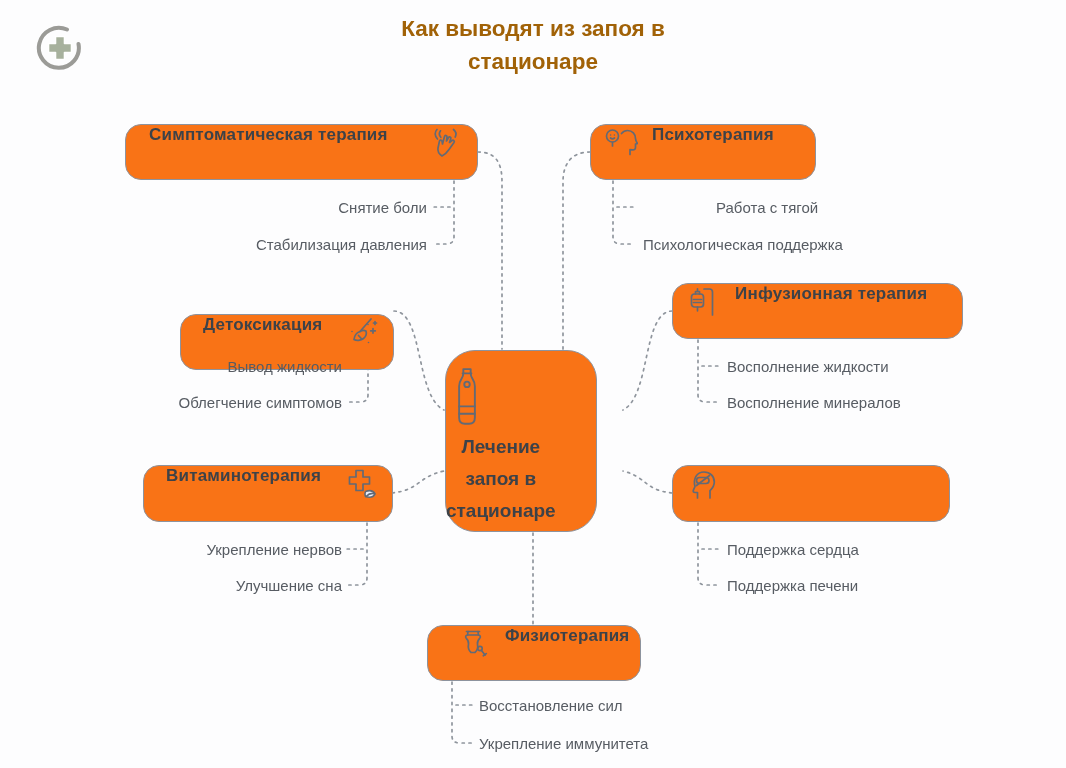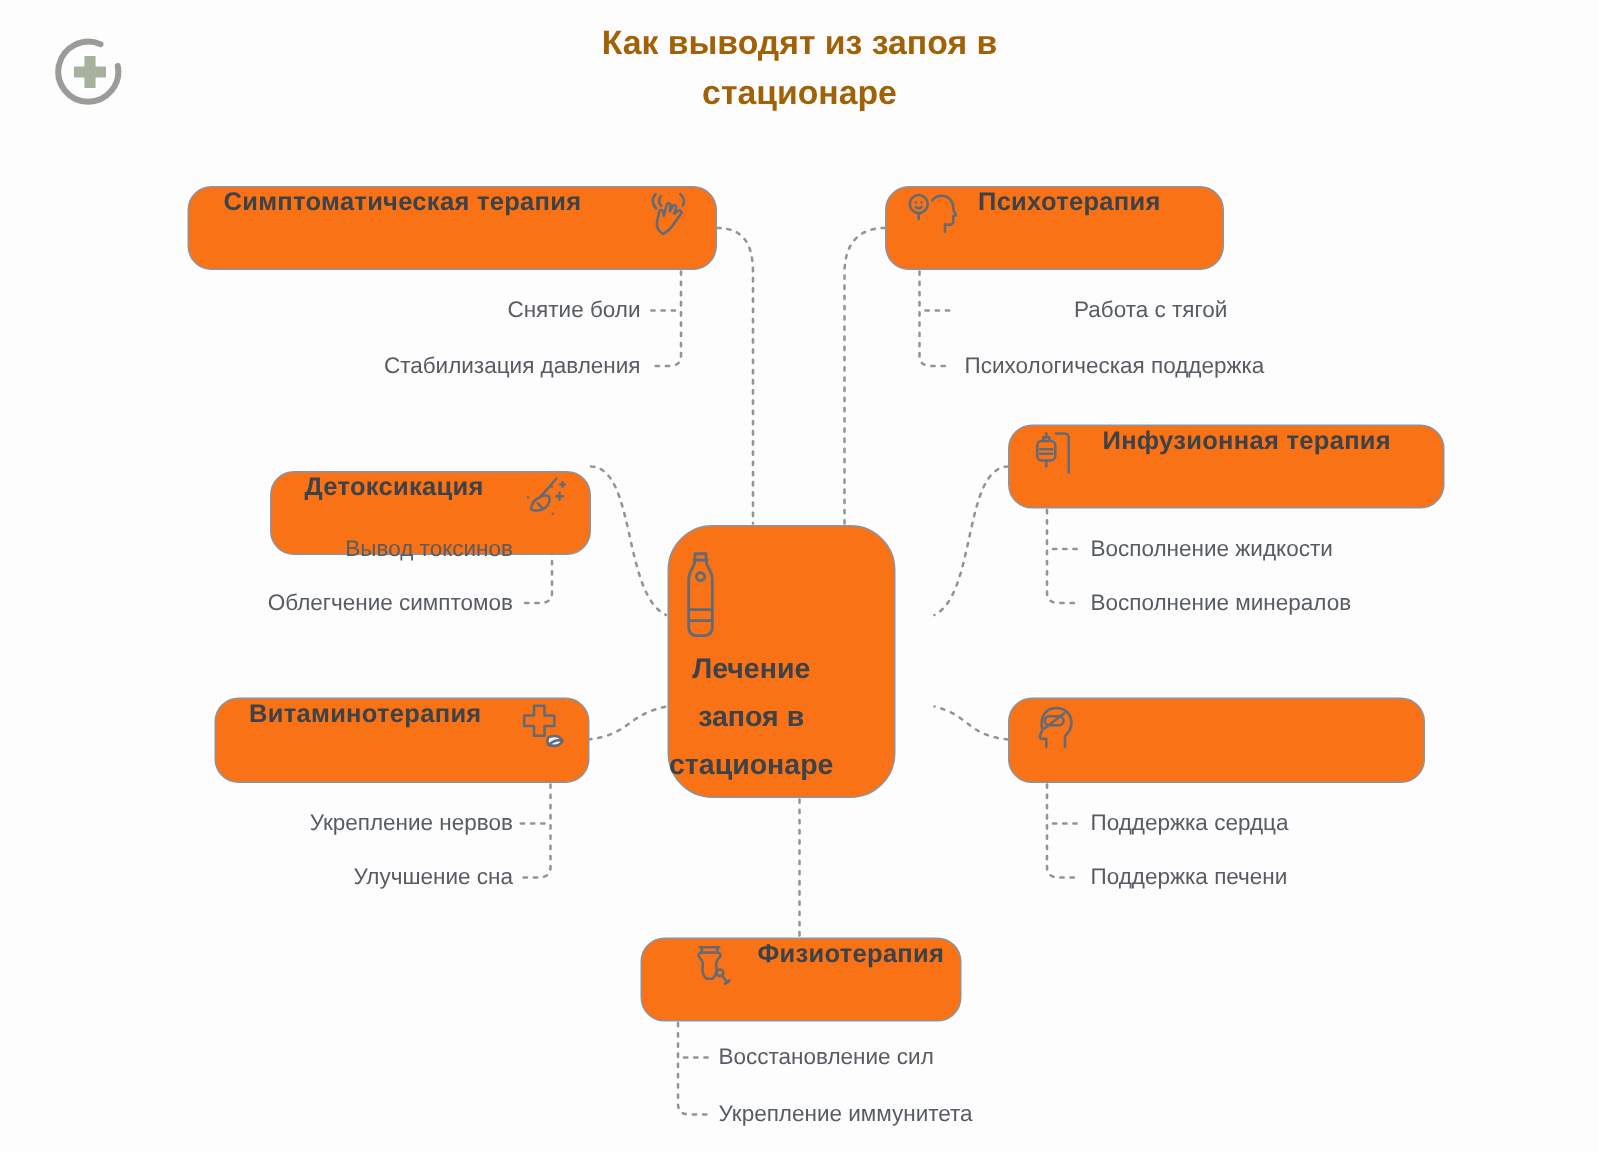--- a/index.html
+++ b/index.html
@@ -199,21 +199,21 @@
         <path d="M28.3 29.8 l3-2.2"></path>
       </svg>
     </span>
     <span class="node-label">Физиотерапия</span>
   </div>
 
   <span class="child right c0a">Снятие боли</span>
   <span class="child right c0b">Стабилизация давления</span>
   <span class="child c1a">Работа с тягой</span>
   <span class="child c1b">Психологическая поддержка</span>
-  <span class="child right c2a">Вывод токсинов</span>
+  <span class="child right c2a">Вывод жидкости</span>
   <span class="child right c2b">Облегчение симптомов</span>
   <span class="child c3a">Восполнение жидкости</span>
   <span class="child c3b">Восполнение минералов</span>
   <span class="child right c4a">Укрепление нервов</span>
   <span class="child right c4b">Улучшение сна</span>
   <span class="child c5a">Поддержка сердца</span>
   <span class="child c5b">Поддержка печени</span>
   <span class="child c6a">Восстановление сил</span>
   <span class="child c6b">Укрепление иммунитета</span>
 

